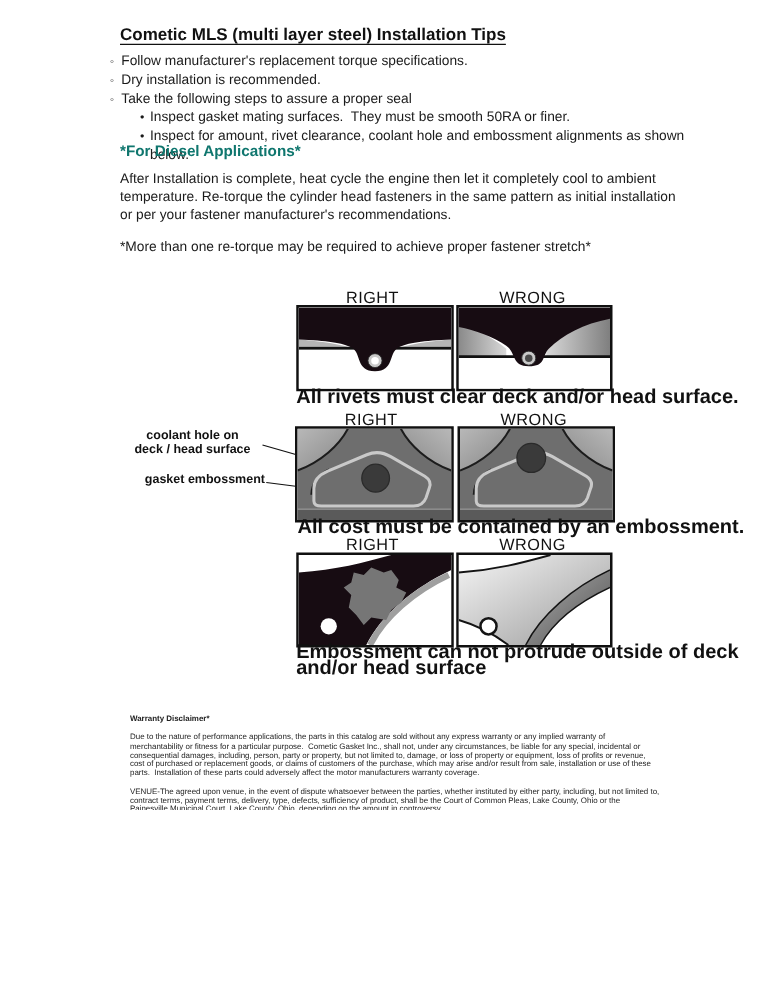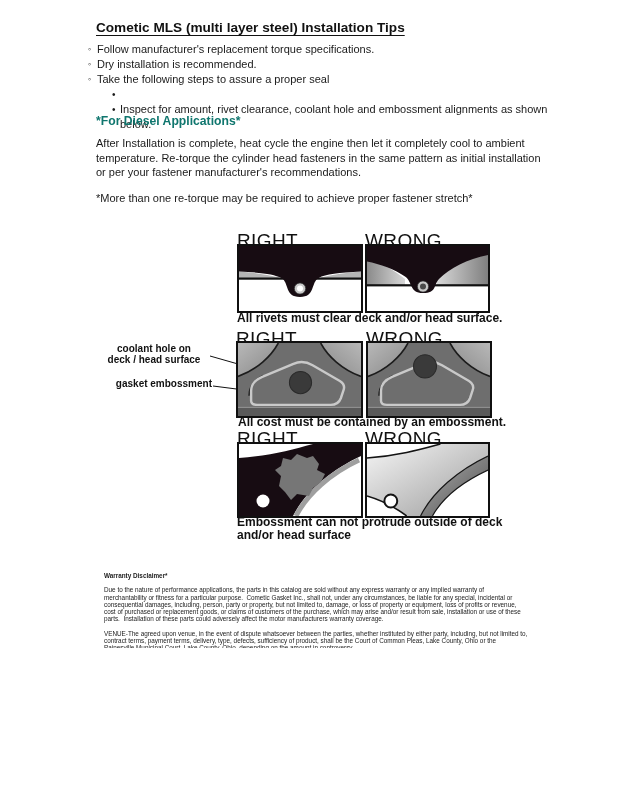--- a/index.html
+++ b/index.html
@@ -16,25 +16,25 @@
   .b-dot{width:9px;flex:0 0 9px;font-size:9px;line-height:15px;text-align:left;}
   .sb-row{display:flex;margin-left:24px;}
   .sb-dot{width:8px;flex:0 0 8px;font-size:10px;line-height:15px;}
 
   
   .diesel{position:absolute;left:96px;top:114px;width:452px;font-size:11px;line-height:14.8px;}
   .diesel h2{font-size:12.2px;font-weight:bold;color:#0f766e;margin:0 0 7px 0;}
   .diesel p{margin:0 0 11px 0;}
 
   
-  .dg-label{position:absolute;width:122px;font-size:19px;
+  .dg-label{position:absolute;width:122px;text-align:center;font-size:13px;
             letter-spacing:.4px;color:#111;}
   .dg-box{position:absolute;border:2px solid #101010;background:#fff;}
   .dg-box svg{display:block;width:100%;height:100%;}
-  .dg-caption{position:absolute;font-size:12px;font-weight:bold;color:#111;line-height:12.5px;}
+  .dg-caption{position:absolute;font-size:16px;font-weight:bold;color:#111;line-height:12.5px;}
   .ann-label{position:absolute;font-size:10px;font-weight:bold;color:#111;
              line-height:10.5px;text-align:right;}
   .ann-lines{position:absolute;left:118px;top:342px;}
 
   
   .warranty{position:absolute;left:104px;top:572px;width:424px;font-size:6.35px;
             line-height:7.3px;color:#222;}
   .warranty .w-head{font-weight:bold;margin-bottom:7px;}
   .warranty p{margin:0 0 7px 0;}
 
@@ -55,20 +55,21 @@
       <div class="b-row">
         <span class="b-dot">◦</span>
         <span class="pre">Dry installation is recommended.</span>
       </div>
       <div class="b-row">
         <span class="b-dot">◦</span>
         <span class="pre">Take the following steps to assure a proper seal</span>
       </div>
       <div class="sb-row">
         <span class="sb-dot">•</span>
+        <span class="pre">Inspect gasket mating surfaces.  They must be smooth 50RA or finer.</span>
       </div>
       <div class="sb-row">
         <span class="sb-dot">•</span>
         <span class="pre">Inspect for amount, rivet clearance, coolant hole and embossment alignments as shown below.</span>
       </div>
     </div>
   </div>
 
   <div class="diesel">
     <h2>*For Diesel Applications*</h2>

